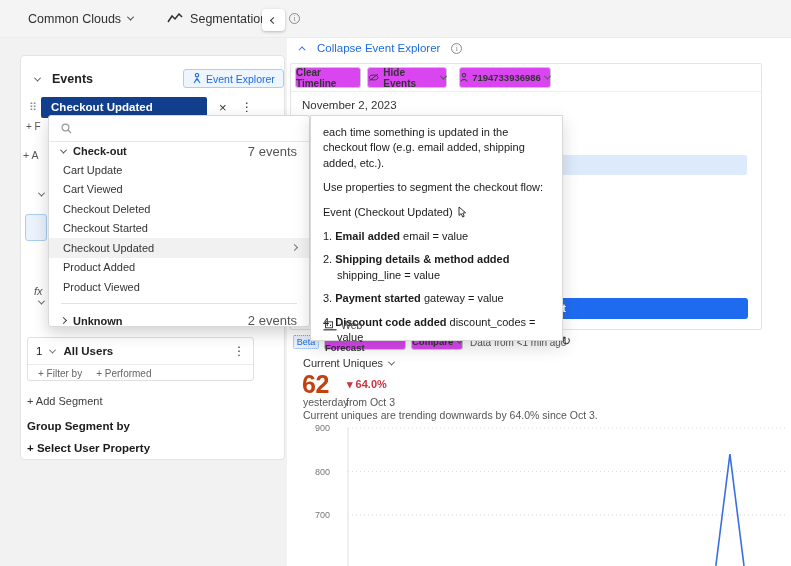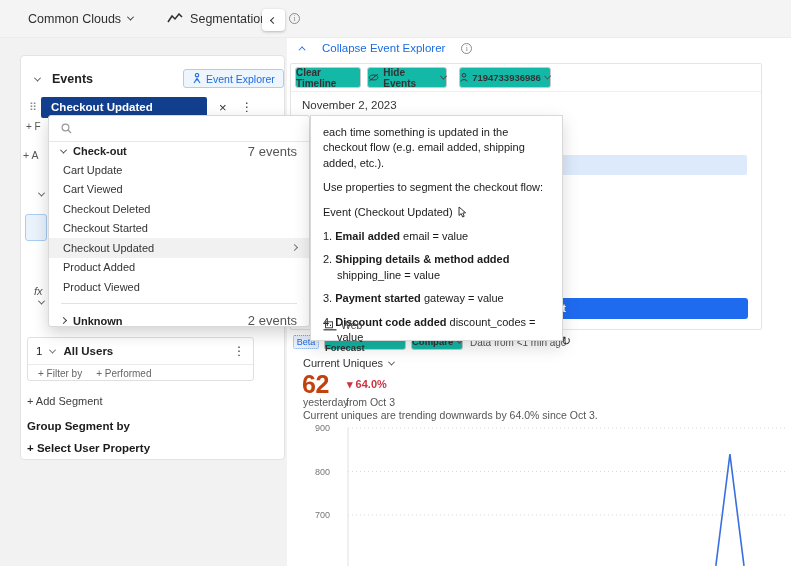--- a/index.html
+++ b/index.html
@@ -8,21 +8,21 @@
   #screen { position:relative; width:791px; height:566px; background:#f2f2f2; overflow:hidden; margin:0 auto; }
 
   
   .abs { position:absolute; }
   .chev { display:inline-block; width:6px; height:6px; border-right:1.5px solid currentColor; border-bottom:1.5px solid currentColor; }
   .chev.sm { width:5px; height:5px; }
   .chev.down { transform:rotate(45deg) translate(-1px,-1px); }
   .chev.up { transform:rotate(-135deg) translateY(-2px); }
   .chev.right { transform:rotate(-45deg); }
   .chev.left { transform:rotate(135deg); }
-  .btn { background:#14b8a6; border:1px solid #c9c9c9; border-radius:3px; font-weight:bold; font-size:10px; color:#333;
+  .btn { background:#d946ef; border:1px solid #c9c9c9; border-radius:3px; font-weight:bold; font-size:10px; color:#333;
          display:flex; align-items:center; justify-content:center; gap:4px; cursor:pointer; }
   .info-circle { width:11px; height:11px; border:1px solid #8a8a8a; border-radius:50%; color:#8a8a8a; font-size:8px;
                  display:inline-flex; align-items:center; justify-content:center; font-family:"Liberation Serif",serif; }
 
   
   #topbar { position:absolute; left:0; top:0; width:791px; height:38px; background:#f4f4f4; border-bottom:1px solid #ececec;
             display:flex; align-items:center; gap:10px; padding-left:28px; font-size:12.5px; color:#2f2f2f; }
   .topbar-item { display:flex; align-items:center; gap:7px; cursor:pointer; }
   #collapse-btn { position:absolute; left:262px; top:9px; width:23px; height:22px; background:#fff; border-radius:4px;
                   box-shadow:0 1px 3px rgba(0,0,0,.25); display:flex; align-items:center; justify-content:center; color:#333; cursor:pointer; z-index:4; }
@@ -58,21 +58,21 @@
   #dd-search input { border:none; outline:none; font-style:italic; font-size:11px; color:#444; width:200px; font-family:"Liberation Sans",sans-serif; }
   .dd-group-header { height:18px; display:flex; align-items:center; padding:0 12px; gap:7px; color:#222; }
   .dd-group-header .g-name { font-weight:bold; font-size:11px; }
   .dd-group-header .g-count { margin-left:auto; font-size:13px; color:#555; }
   .dd-item { height:19.5px; display:flex; align-items:center; padding:0 12px 0 14px; font-size:11px; color:#333; cursor:pointer; }
   .dd-item.hl { background:#f1f1f1; }
   .dd-item .item-chev { margin-left:auto; color:#777; }
   .dd-divider { border-top:1px solid #e2e2e2; margin:6px 12px; }
 
   
-  #explorer-link-row { position:absolute; left:301px; top:42px; display:flex; align-items:center; gap:16px; color:#1d6ce2; font-size:11.5px; cursor:pointer; }
+  #explorer-link-row { position:absolute; left:301px; top:42px; display:flex; align-items:center; gap:11px; color:#1d6ce2; font-size:11.5px; cursor:pointer; }
   #explorer-panel { position:absolute; left:290px; top:63px; width:472px; height:267px; border:1px solid #e4e4e4; border-radius:2px; background:#fff; }
   #explorer-toolbar { position:absolute; left:4px; top:3px; display:flex; gap:6px; }
   #explorer-divider { position:absolute; left:0; top:27px; width:470px; border-top:1px solid #efefef; }
   #date-header { position:absolute; left:11px; top:35px; font-size:11.5px; color:#333; }
   #hl-row { position:absolute; left:10px; top:91px; width:446px; height:20px; background:#ddeafb; border-radius:2px; z-index:1; }
   #primary-row { position:absolute; left:10px; top:234px; width:447px; height:21px; background:#1f6bf0; border-radius:3px; z-index:1; }
   #primary-row span { position:absolute; left:257px; top:4px; color:#fff; font-weight:bold; font-size:11px; }
 
   
   #tooltip { position:absolute; left:310px; top:115px; width:253px; height:226px; background:#fff; border:1px solid #d8d8d8;

